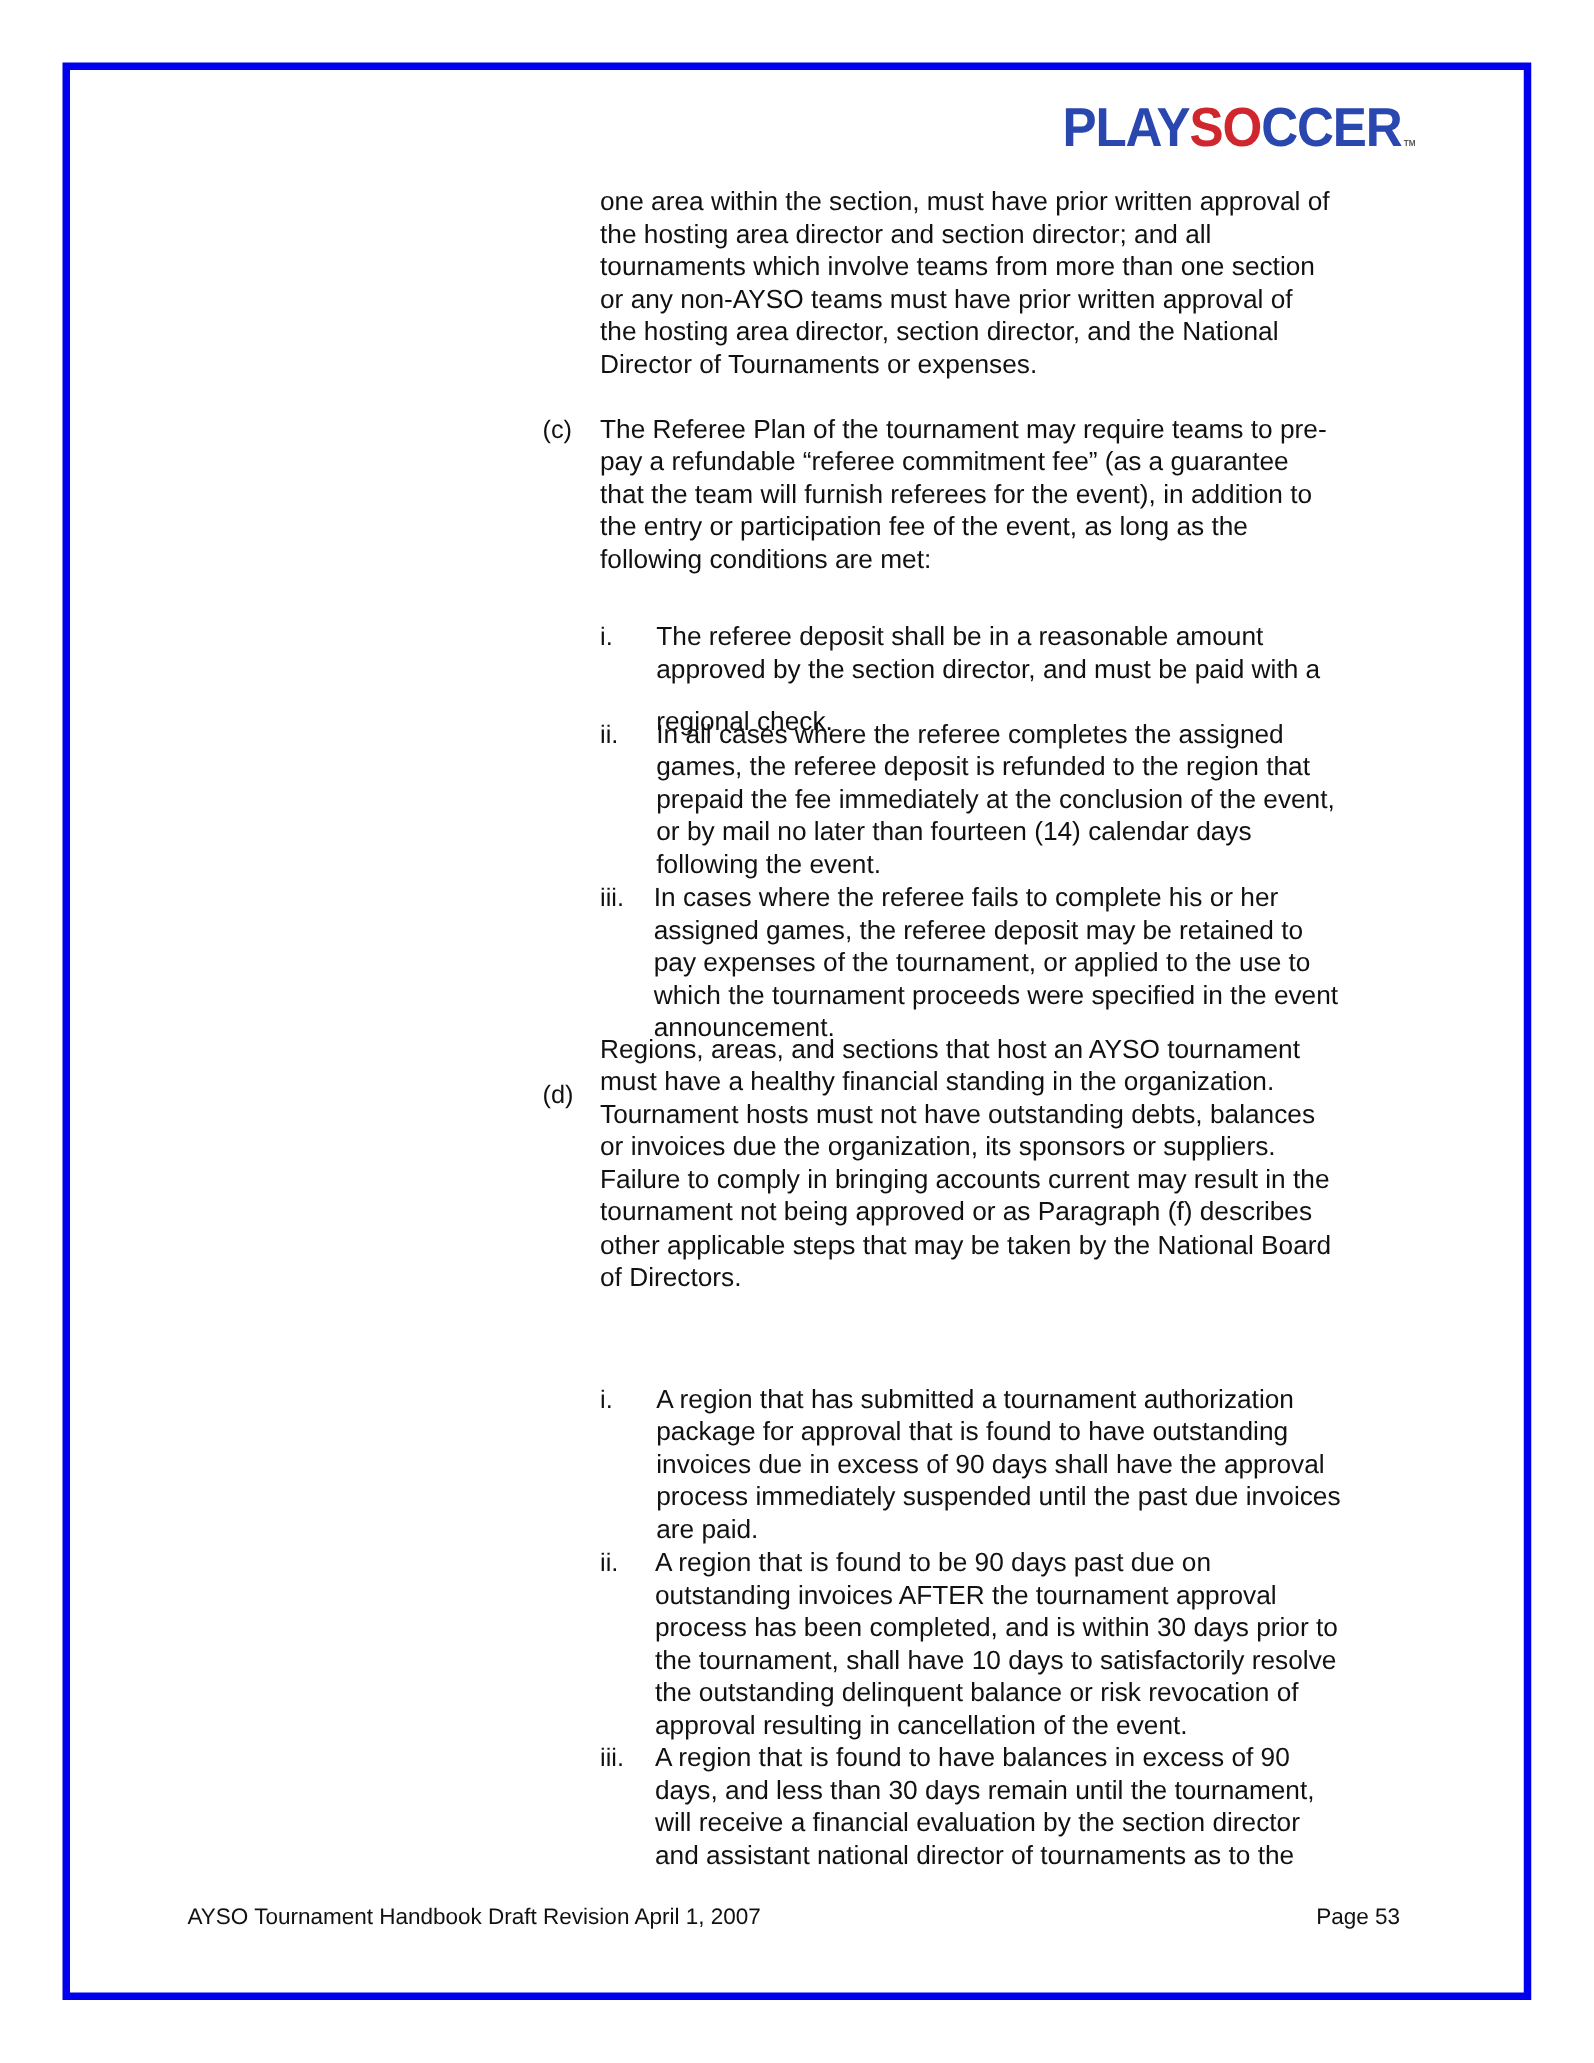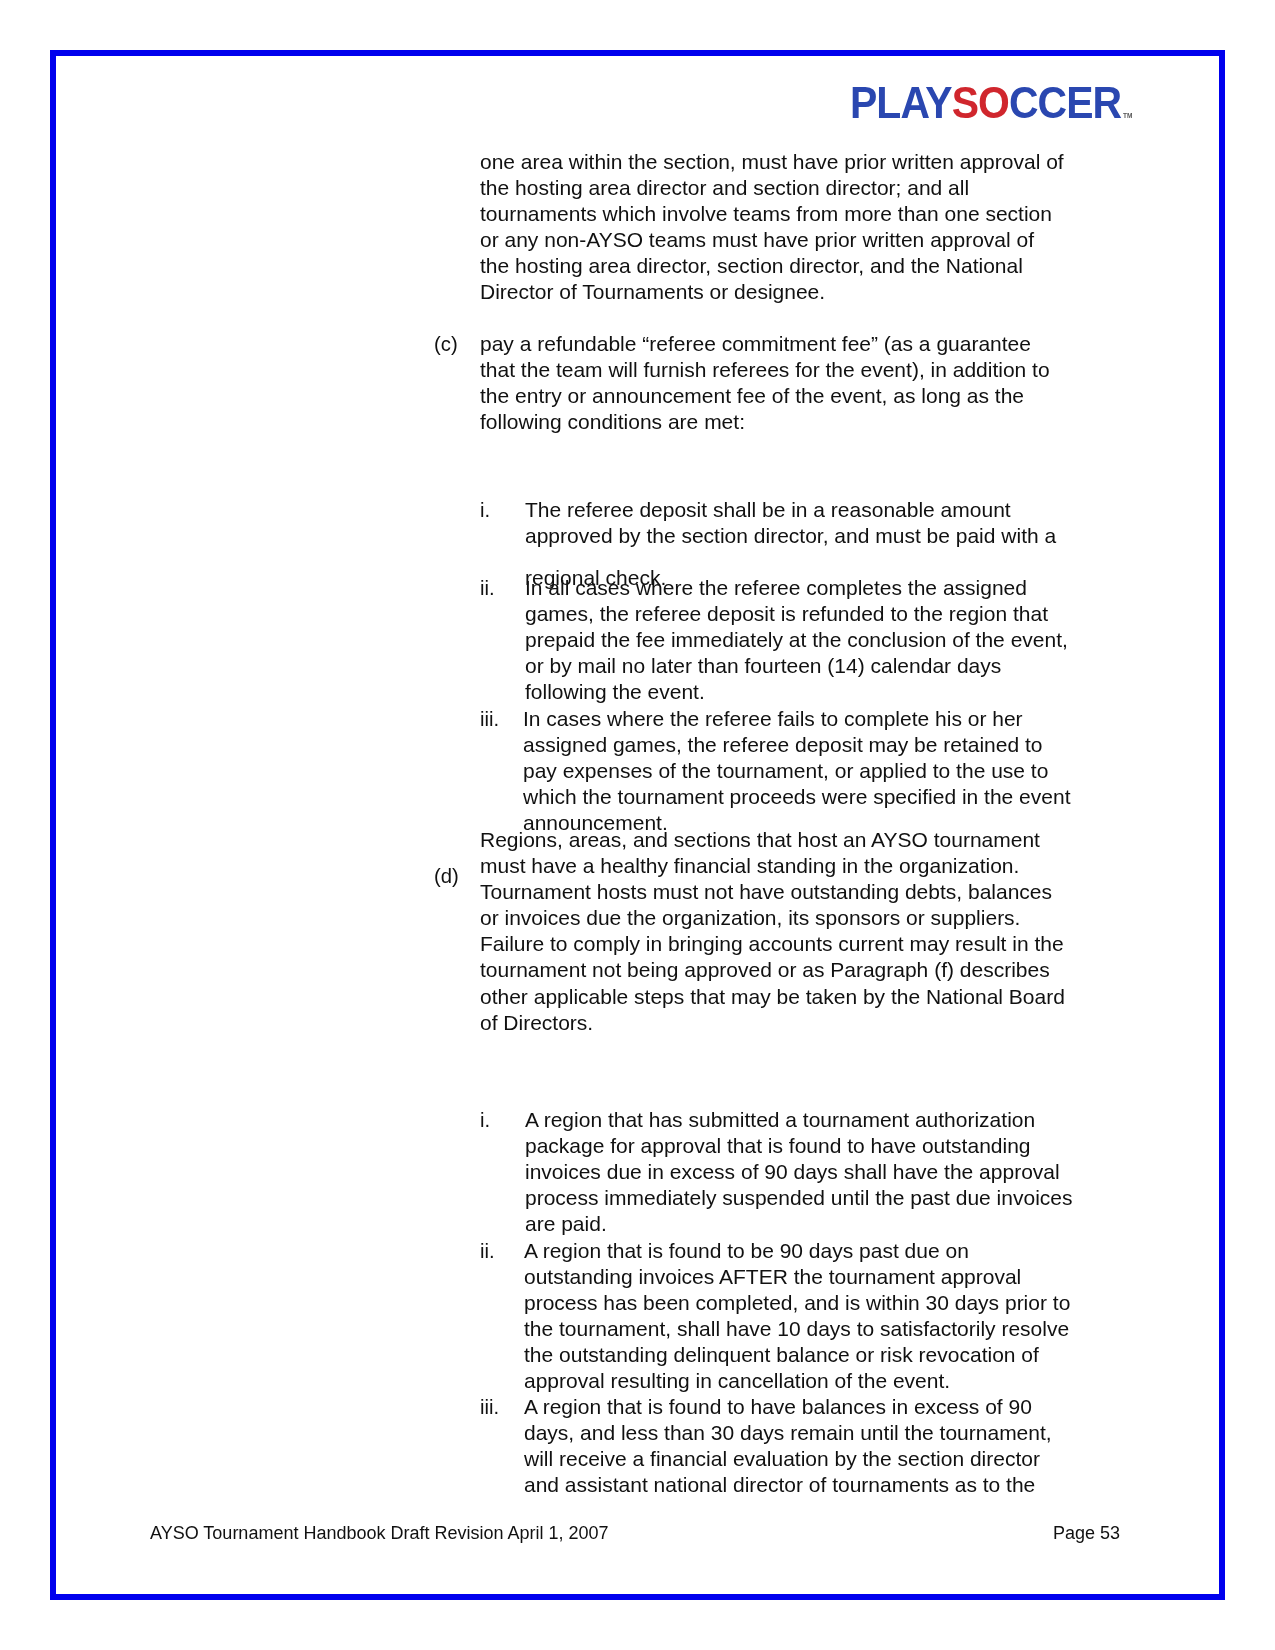--- a/index.html
+++ b/index.html
@@ -26,28 +26,29 @@
 <div class="logo">
   <span class="blue">PLAY</span><span class="red">SO</span><span class="blue">CCER</span><span class="tm">TM</span>
 </div>
 
 <div class="para" style="left:480px; top:149px;">
   <div class="txt" style="position:relative;">one area within the section, must have prior written approval of</div>
   <div class="txt" style="position:relative;">the hosting area director and section director; and all</div>
   <div class="txt" style="position:relative;">tournaments which involve teams from more than one section</div>
   <div class="txt" style="position:relative;">or any non-AYSO teams must have prior written approval of</div>
   <div class="txt" style="position:relative;">the hosting area director, section director, and the National</div>
-  <div class="txt" style="position:relative;">Director of Tournaments or designee.</div>
+  <div class="txt" style="position:relative;">Director of Tournaments or expenses.</div>
 </div>
 
 <div class="marker" style="left:434px; top:331px;">(c)</div>
 <div class="para" style="left:480px; top:331px;">
+  <div class="txt" style="position:relative;">The Referee Plan of the tournament may require teams to pre-</div>
   <div class="txt" style="position:relative;">pay a refundable “referee commitment fee” (as a guarantee</div>
   <div class="txt" style="position:relative;">that the team will furnish referees for the event), in addition to</div>
-  <div class="txt" style="position:relative;">the entry or announcement fee of the event, as long as the</div>
+  <div class="txt" style="position:relative;">the entry or participation fee of the event, as long as the</div>
   <div class="txt" style="position:relative;">following conditions are met:</div>
 </div>
 
 <div class="marker" style="left:480px; top:497px;">i.</div>
 <div class="para" style="left:525px; top:497px;">
   <div class="txt" style="position:relative;">The referee deposit shall be in a reasonable amount</div>
   <div class="txt" style="position:relative;">approved by the section director, and must be paid with a</div>
   <div class="txt" style="position:relative;margin-top:16px;">regional check.</div>
 </div>
 

